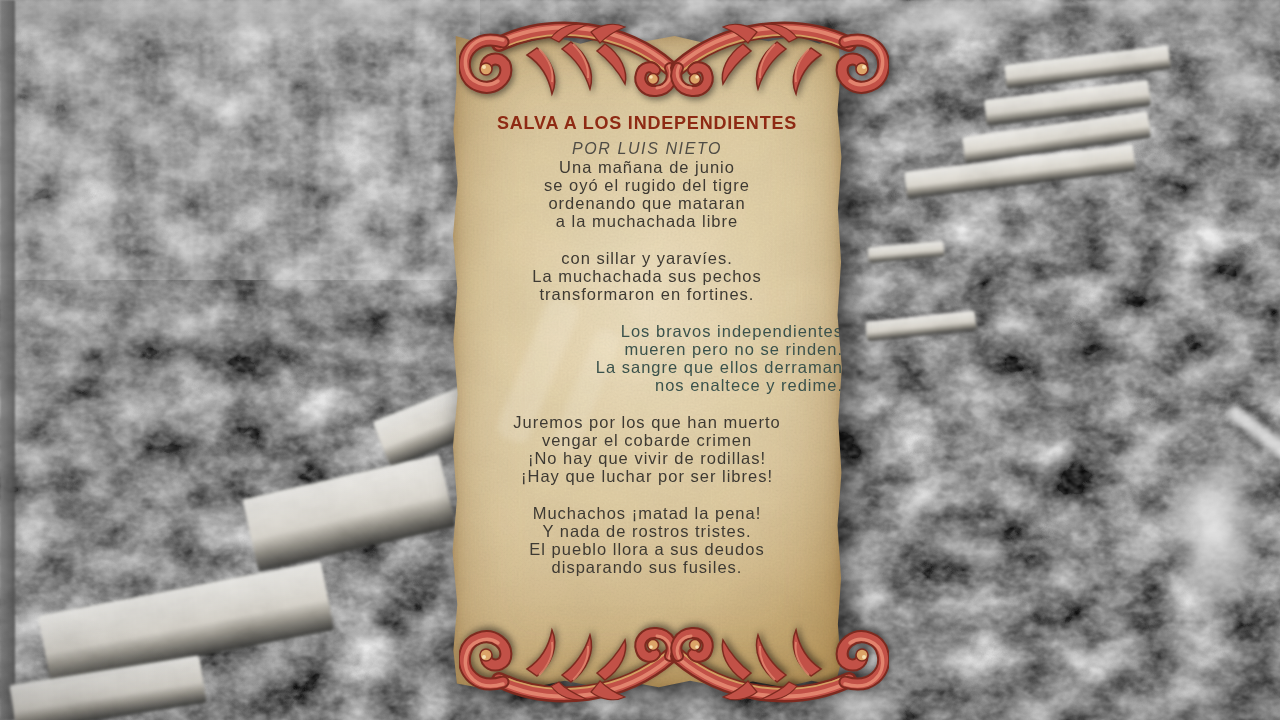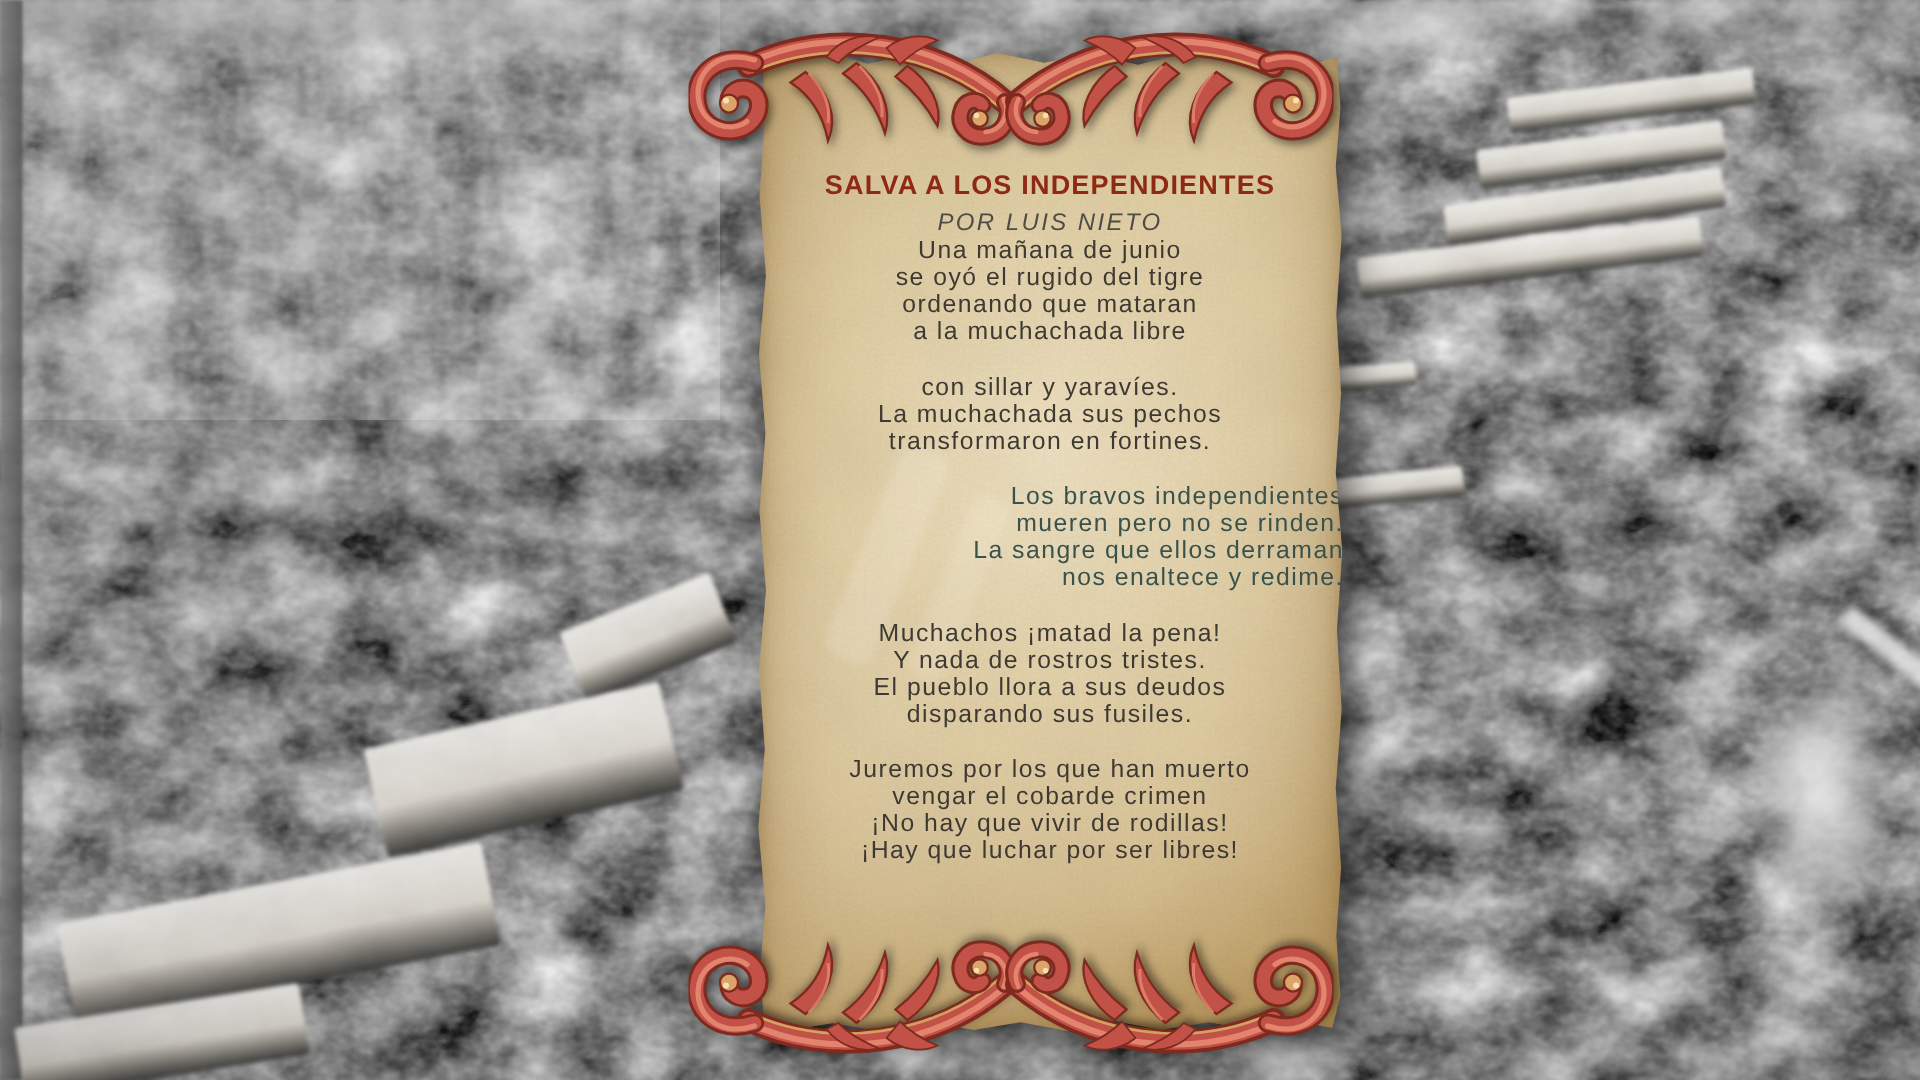--- a/index.html
+++ b/index.html
@@ -43,21 +43,21 @@
   .b-brstreak { left:1222px; top:424px; width:74px; height:15px; transform:rotate(38deg);
     background:#e8e8e8; filter:blur(3px); opacity:.85; }
   .b-bottom { left:780px; top:684px; width:170px; height:38px; filter:blur(6px);
     background:radial-gradient(closest-side, rgba(215,215,215,.6), rgba(0,0,0,0)); }
   .vignette { position:absolute; inset:0;
     background:
       radial-gradient(125% 95% at 50% 45%, rgba(0,0,0,0) 55%, rgba(0,0,0,.38) 100%),
       linear-gradient(115deg, rgba(130,130,130,.22), rgba(0,0,0,0) 40%); }
 
   
-  .parchment-wrap { position:absolute; left:504px; top:32px; width:392px; height:658px;
+  .parchment-wrap { position:absolute; left:451px; top:32px; width:392px; height:658px;
     filter:drop-shadow(7px 9px 14px rgba(0,0,0,.6)); }
   .parchment { position:absolute; inset:0;
     background:
       radial-gradient(ellipse 72% 55% at 50% 42%, rgba(247,235,206,.92) 0%, rgba(234,217,178,.85) 45%, rgba(220,198,150,0) 100%),
       linear-gradient(160deg, #d5bd90 0%, #e3d1a6 28%, #e9d9b4 50%, #dcc69a 72%, #c4a469 100%);
     box-shadow: inset 0 0 70px rgba(138,98,38,.55), inset 0 0 16px rgba(105,66,18,.5);
     clip-path: polygon(
       1.2% 0.6%, 6% 1.4%, 12% 0.4%, 19% 1.6%, 26% 0.7%, 33% 1.8%, 41% 0.5%, 49% 1.5%,
       57% 0.6%, 65% 1.7%, 73% 0.5%, 81% 1.4%, 88% 0.6%, 94% 1.8%, 98.8% 0.9%,
       99.4% 6%, 98.6% 12%, 99.6% 19%, 98.7% 27%, 99.5% 35%, 98.6% 43%, 99.7% 51%,
@@ -211,30 +211,30 @@
             <div class="line">La muchachada sus pechos</div>
             <div class="line">transformaron en fortines.</div>
           </div>
           <div class="stanza alt">
             <div class="line">Los bravos independientes</div>
             <div class="line">mueren pero no se rinden.</div>
             <div class="line">La sangre que ellos derraman</div>
             <div class="line">nos enaltece y redime.</div>
           </div>
           <div class="stanza">
+            <div class="line">Juremos por los que han muerto</div>
+            <div class="line">vengar el cobarde crimen</div>
+            <div class="line">¡No hay que vivir de rodillas!</div>
+            <div class="line">¡Hay que luchar por ser libres!</div>
+          </div>
+          <div class="stanza">
             <div class="line">Muchachos ¡matad la pena!</div>
             <div class="line">Y nada de rostros tristes.</div>
             <div class="line">El pueblo llora a sus deudos</div>
             <div class="line">disparando sus fusiles.</div>
-          </div>
-          <div class="stanza">
-            <div class="line">Juremos por los que han muerto</div>
-            <div class="line">vengar el cobarde crimen</div>
-            <div class="line">¡No hay que vivir de rodillas!</div>
-            <div class="line">¡Hay que luchar por ser libres!</div>
           </div>
         </div>
       </div>
     </div>
   </div>
 
   <svg class="ornament top" viewBox="0 0 430 84">
     <defs>
       <g id="half-f">
 

